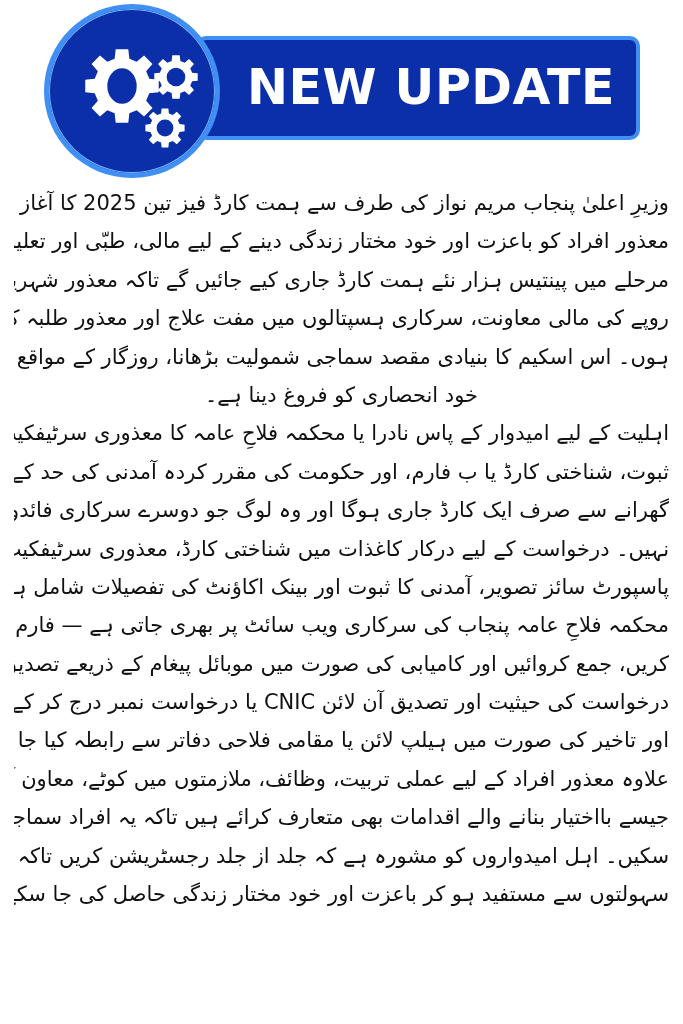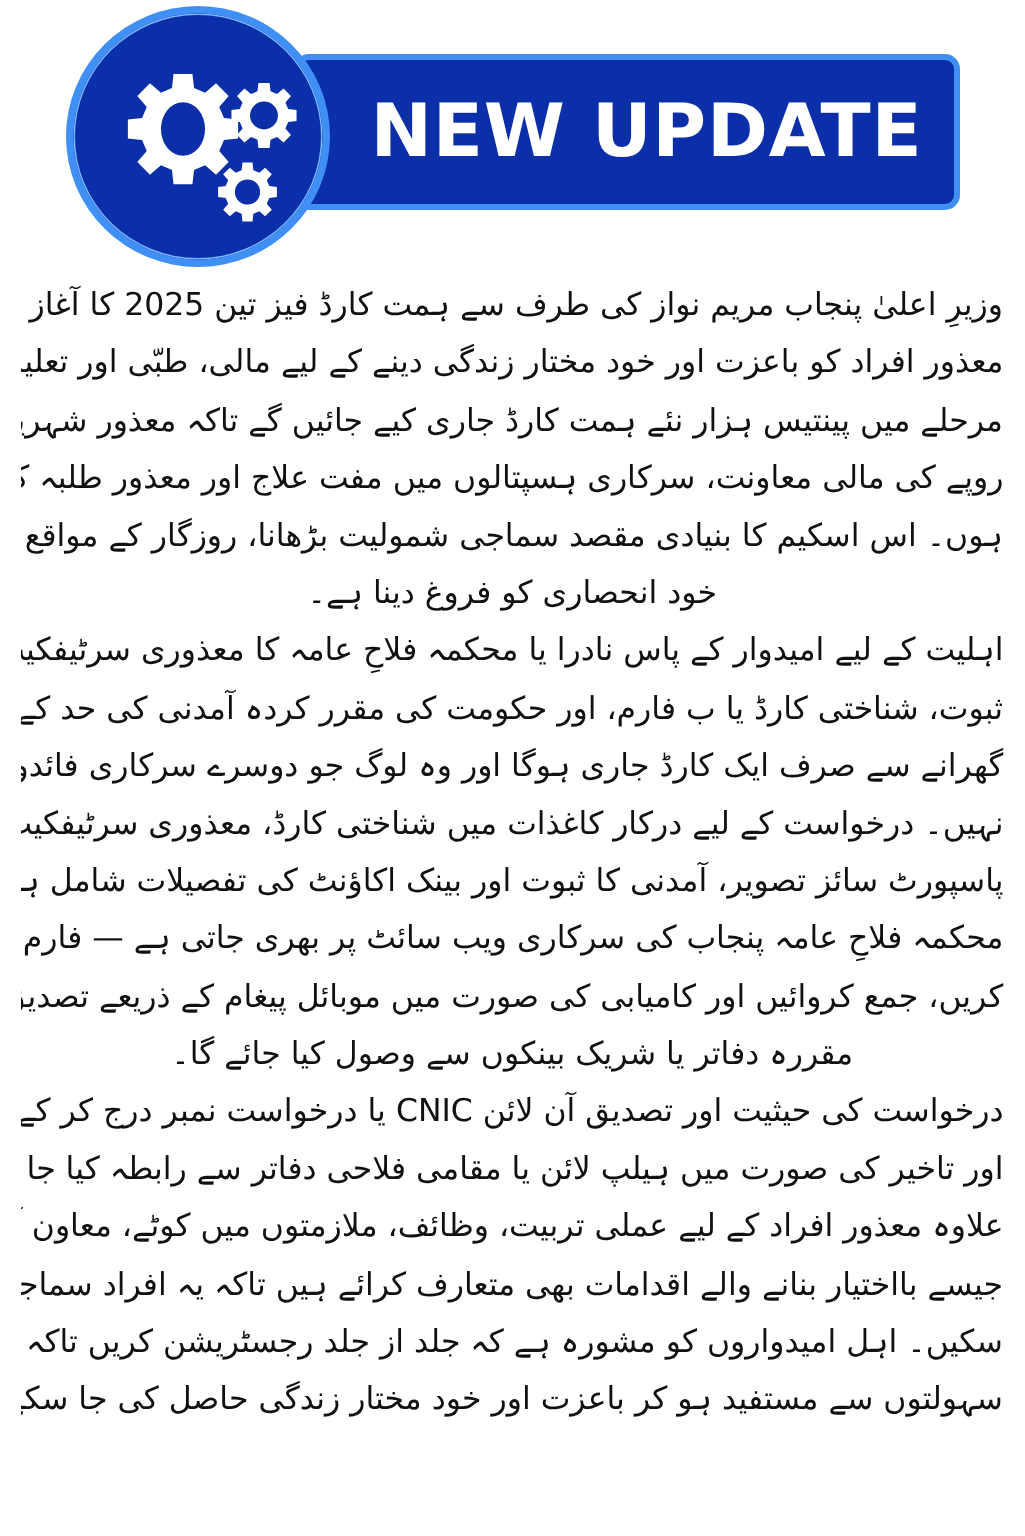--- a/index.html
+++ b/index.html
@@ -127,21 +127,20 @@
     <div class="line center">خود انحصاری کو فروغ دینا ہے۔</div>
   </div>
   <div class="paragraph">
     <div class="line">اہلیت کے لیے امیدوار کے پاس نادرا یا محکمہ فلاحِ عامہ کا معذوری سرٹیفکیٹ، پنجاب کا مستقل رہائشی</div>
     <div class="line">ثبوت، شناختی کارڈ یا ب فارم، اور حکومت کی مقرر کردہ آمدنی کی حد کے اندر ہونا ضروری ہے؛ ایک</div>
     <div class="line">گھرانے سے صرف ایک کارڈ جاری ہوگا اور وہ لوگ جو دوسرے سرکاری فائدوں کے مستفید ہیں اہل</div>
     <div class="line">نہیں۔ درخواست کے لیے درکار کاغذات میں شناختی کارڈ، معذوری سرٹیفکیٹ، رہائش کا ثبوت،</div>
     <div class="line">پاسپورٹ سائز تصویر، آمدنی کا ثبوت اور بینک اکاؤنٹ کی تفصیلات شامل ہیں۔ درخواست برقی طور پر</div>
     <div class="line">محکمہ فلاحِ عامہ پنجاب کی سرکاری ویب سائٹ پر بھری جاتی ہے — فارم پُر کریں، دستاویزات اپ لوڈ</div>
     <div class="line">کریں، جمع کروائیں اور کامیابی کی صورت میں موبائل پیغام کے ذریعے تصدیق حاصل کریں؛ کارڈ</div>
-    <div class="line center">مقررہ دفاتر یا شریک بینکوں سے وصول کیا جائے گا۔</div>
   </div>
   <div class="paragraph">
     <div class="line">درخواست کی حیثیت اور تصدیق آن لائن CNIC یا درخواست نمبر درج کر کے دیکھی جا سکتی ہے</div>
     <div class="line">اور تاخیر کی صورت میں ہیلپ لائن یا مقامی فلاحی دفاتر سے رابطہ کیا جا سکتا ہے۔ حکومت نے اس کے</div>
     <div class="line">علاوہ معذور افراد کے لیے عملی تربیت، وظائف، ملازمتوں میں کوٹے، معاون آلات اور جامع تعلیم</div>
     <div class="line">جیسے بااختیار بنانے والے اقدامات بھی متعارف کرائے ہیں تاکہ یہ افراد سماجی و معاشی طور پر فعال ہو</div>
     <div class="line">سکیں۔ اہل امیدواروں کو مشورہ ہے کہ جلد از جلد رجسٹریشن کریں تاکہ بروقت مالی، طبّی اور تعلیمی</div>
     <div class="line center">سہولتوں سے مستفید ہو کر باعزت اور خود مختار زندگی حاصل کی جا سکے۔</div>
   </div>
 </div>

